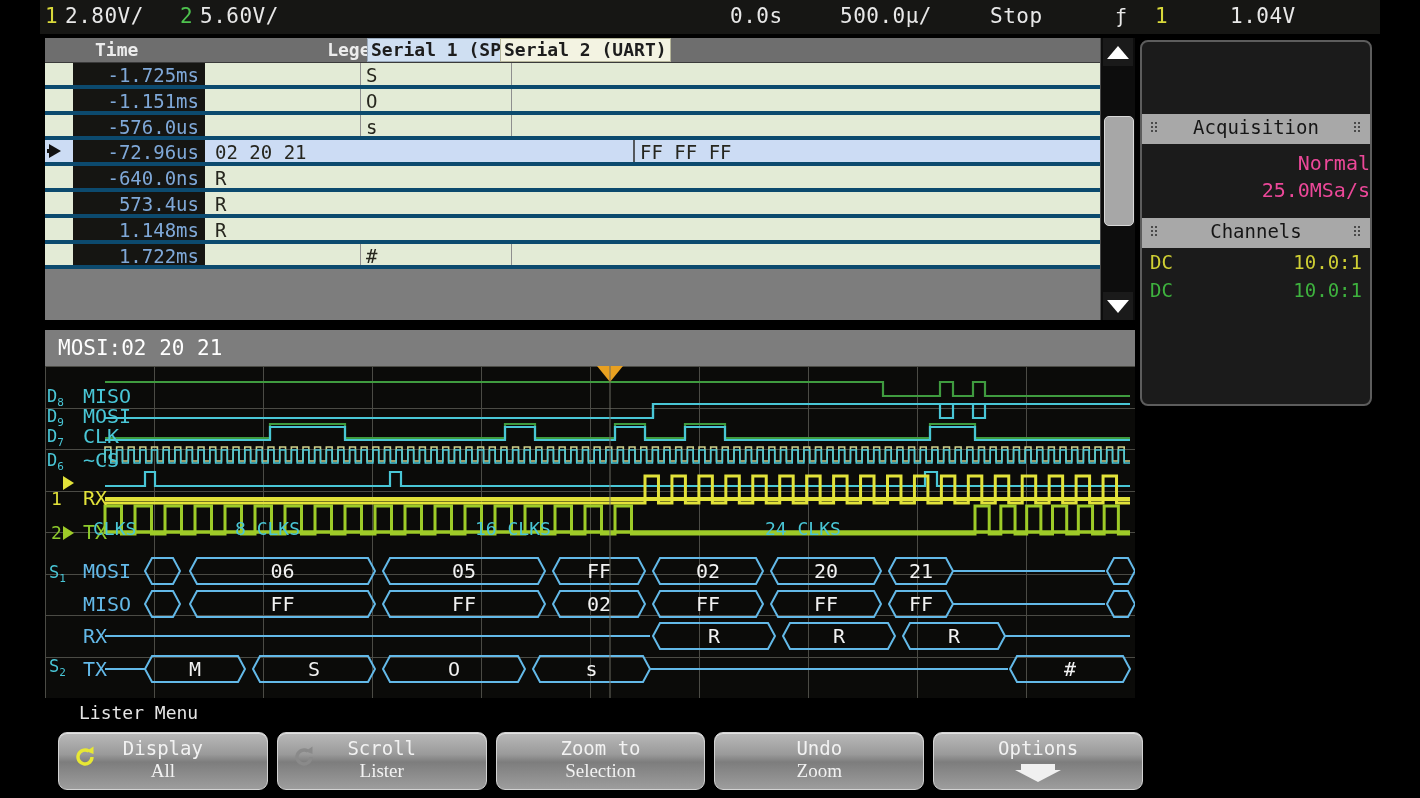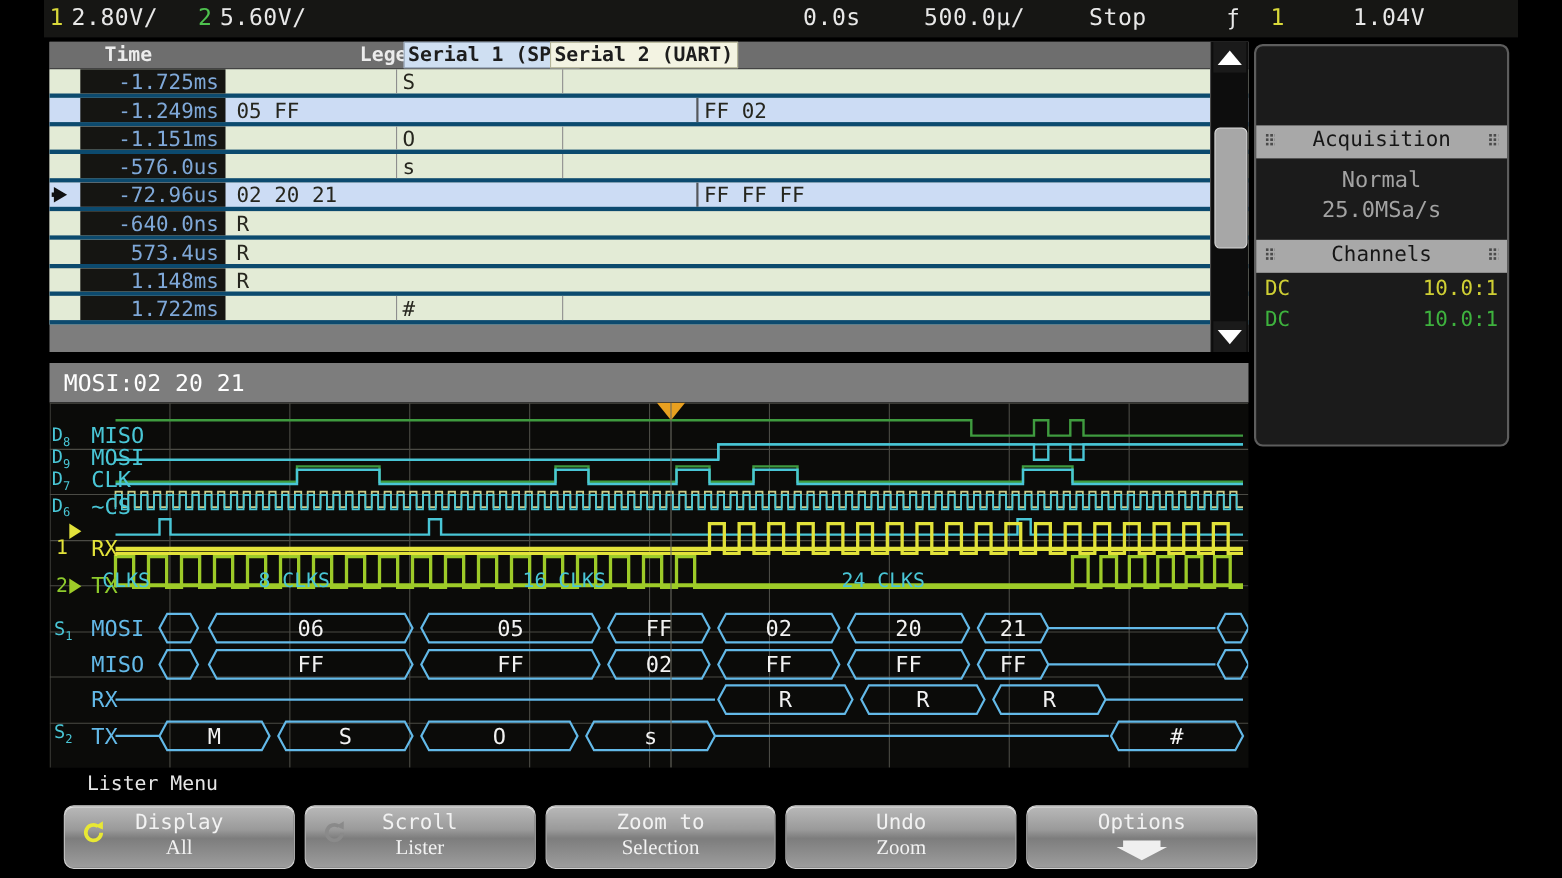--- a/index.html
+++ b/index.html
@@ -50,21 +50,21 @@
 
   
   #side{position:absolute;left:1140px;top:40px;width:232px;height:366px;background:#1b1b1b;
         border:2px solid #5d5d5d;border-radius:8px;box-sizing:border-box;}
   .sect-hdr{position:relative;height:30px;background:#a8a8a8;color:#161616;font-size:19px;
             line-height:26px;text-align:center;}
   .grip{position:absolute;top:7px;width:9px;height:12px;
         background-image:radial-gradient(#4a4a4a 40%,transparent 41%);
         background-size:4px 4px;}
   .grip.l{left:8px;} .grip.r{right:8px;}
-  .sect-body{color:#a3a3a3;font-size:20px;text-align:center;}
+  .sect-body{color:#ec4899;font-size:20px;text-align:right;}
   #acq-body{padding:6px 0 14px;}
   #acq-body div{line-height:27px;}
   .chrow{position:relative;height:28px;line-height:28px;font-size:19px;padding:0 8px;}
   .chrow .cl{position:absolute;left:8px;} .chrow .cr{position:absolute;right:8px;}
   #topblank{height:72px;}
 
   
   #mosibar{position:absolute;left:45px;top:330px;width:1090px;height:36px;background:#7d7d7d;}
   #mosibar span{color:#fff;font-size:21px;line-height:36px;padding-left:13px;margin-top:32px;}
 
@@ -112,26 +112,20 @@
       <span class="hcell" id="h-s1">Serial 1 (SPI)</span>
       <span class="hcell" id="h-s2">Serial 2 (UART)</span>
     </div>
     <div id="rows">
         <div class="row green">
           <div class="r-marker"></div>
           <div class="r-time">-1.725ms</div>
           <div class="r-c1"></div>
           <div class="r-c2">S</div>
           <div class="r-c3"></div>
-        </div>
-        <div class="row blue">
-          <div class="r-marker"></div>
-          <div class="r-time">-1.249ms</div>
-          <div class="r-span">05 FF</div>
-          <div class="r-right">FF 02</div>
         </div>
         <div class="row green">
           <div class="r-marker"></div>
           <div class="r-time">-1.151ms</div>
           <div class="r-c1"></div>
           <div class="r-c2">O</div>
           <div class="r-c3"></div>
         </div>
         <div class="row green">
           <div class="r-marker"></div>

